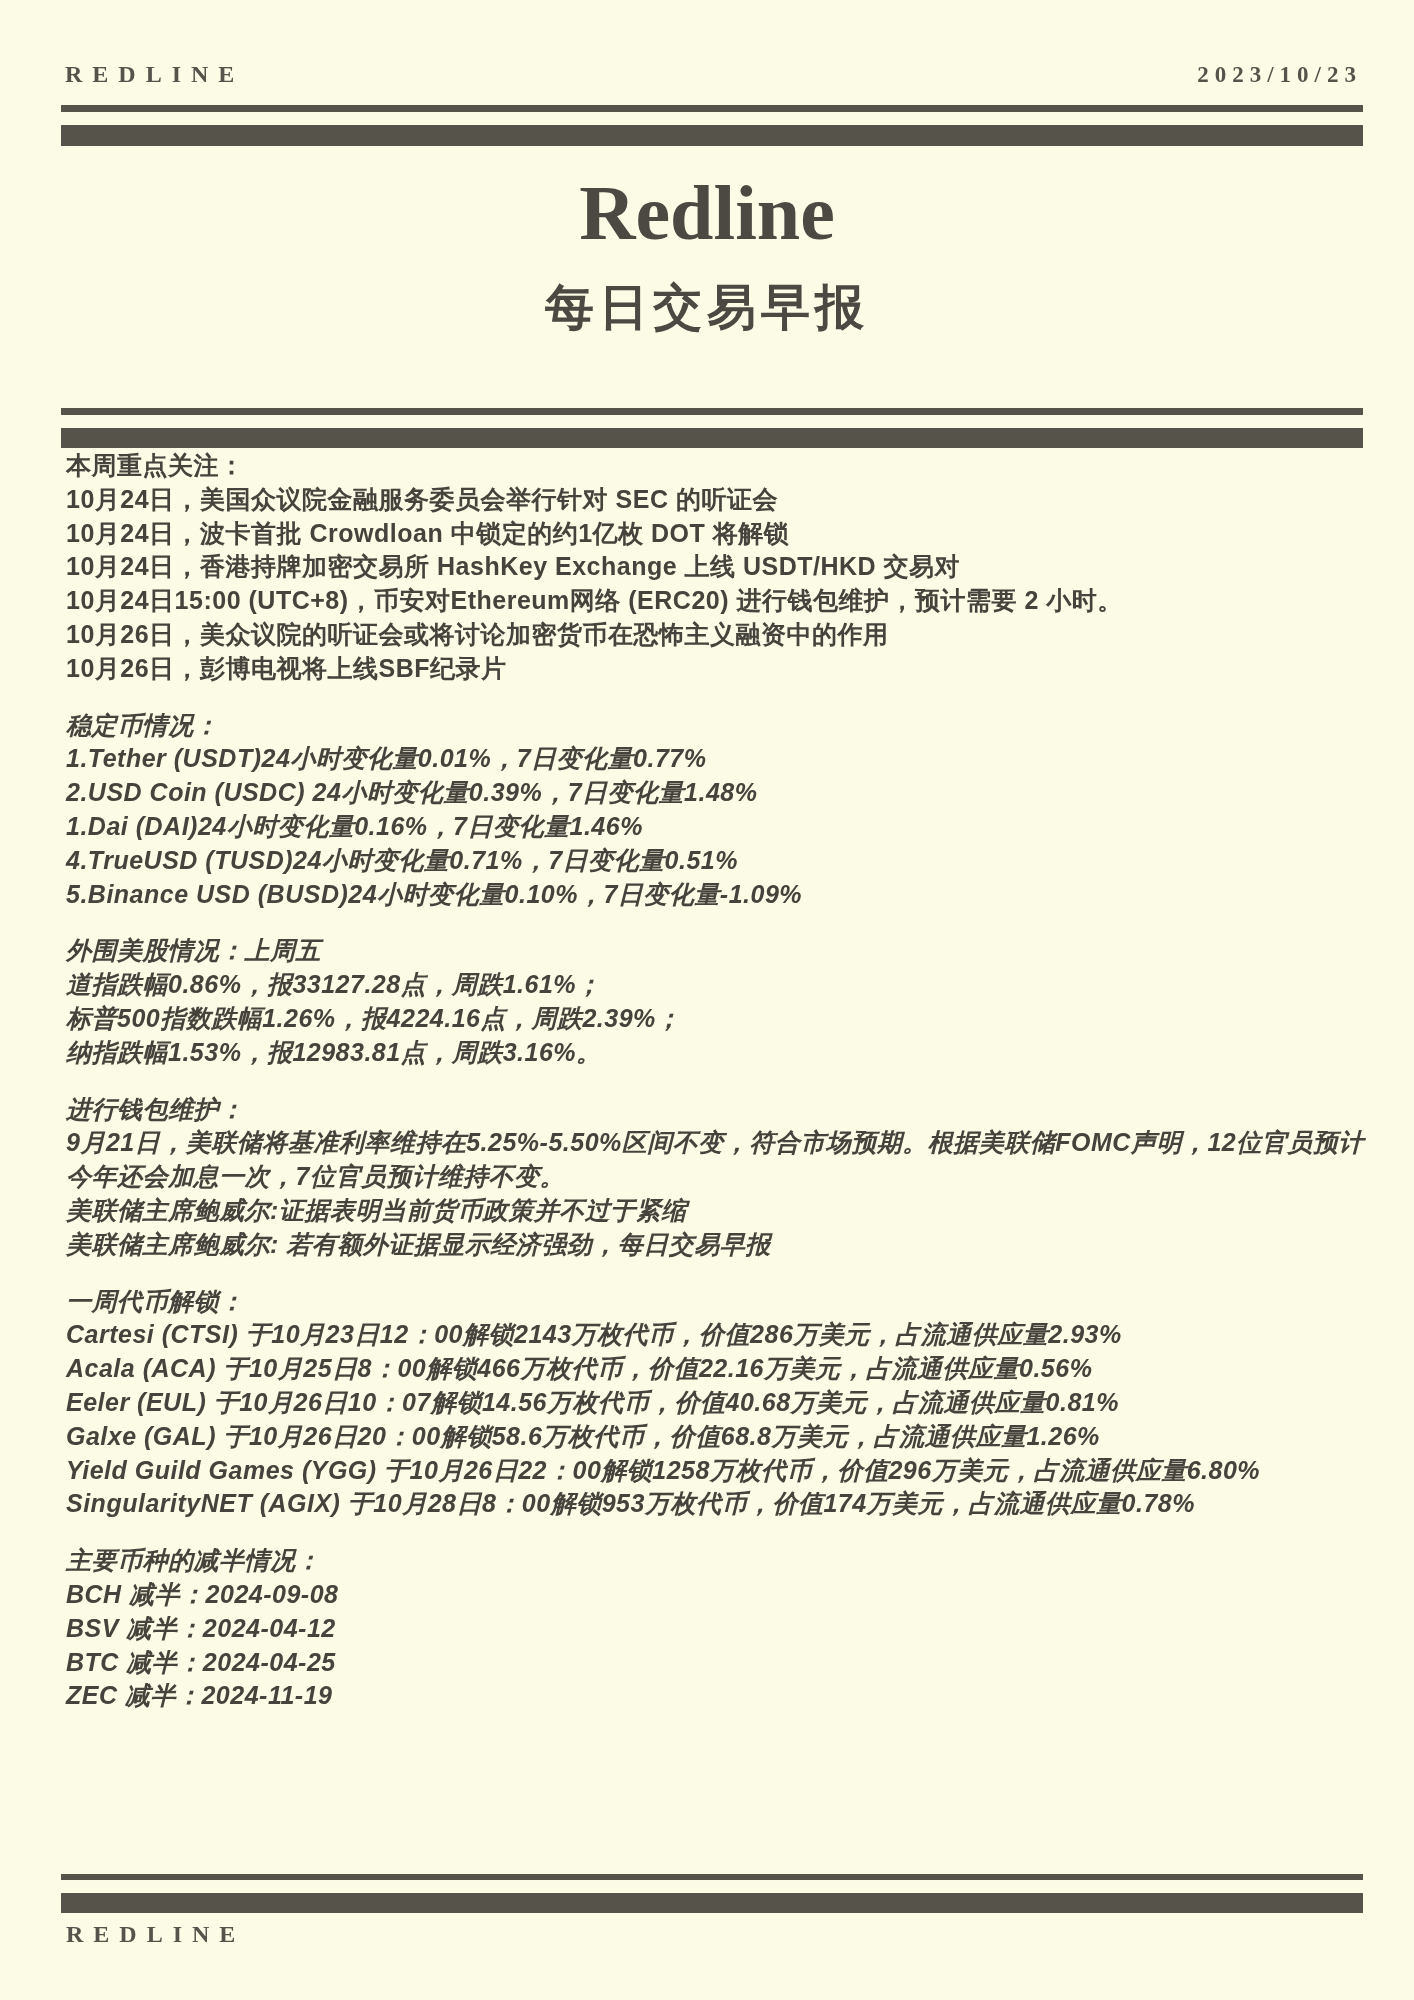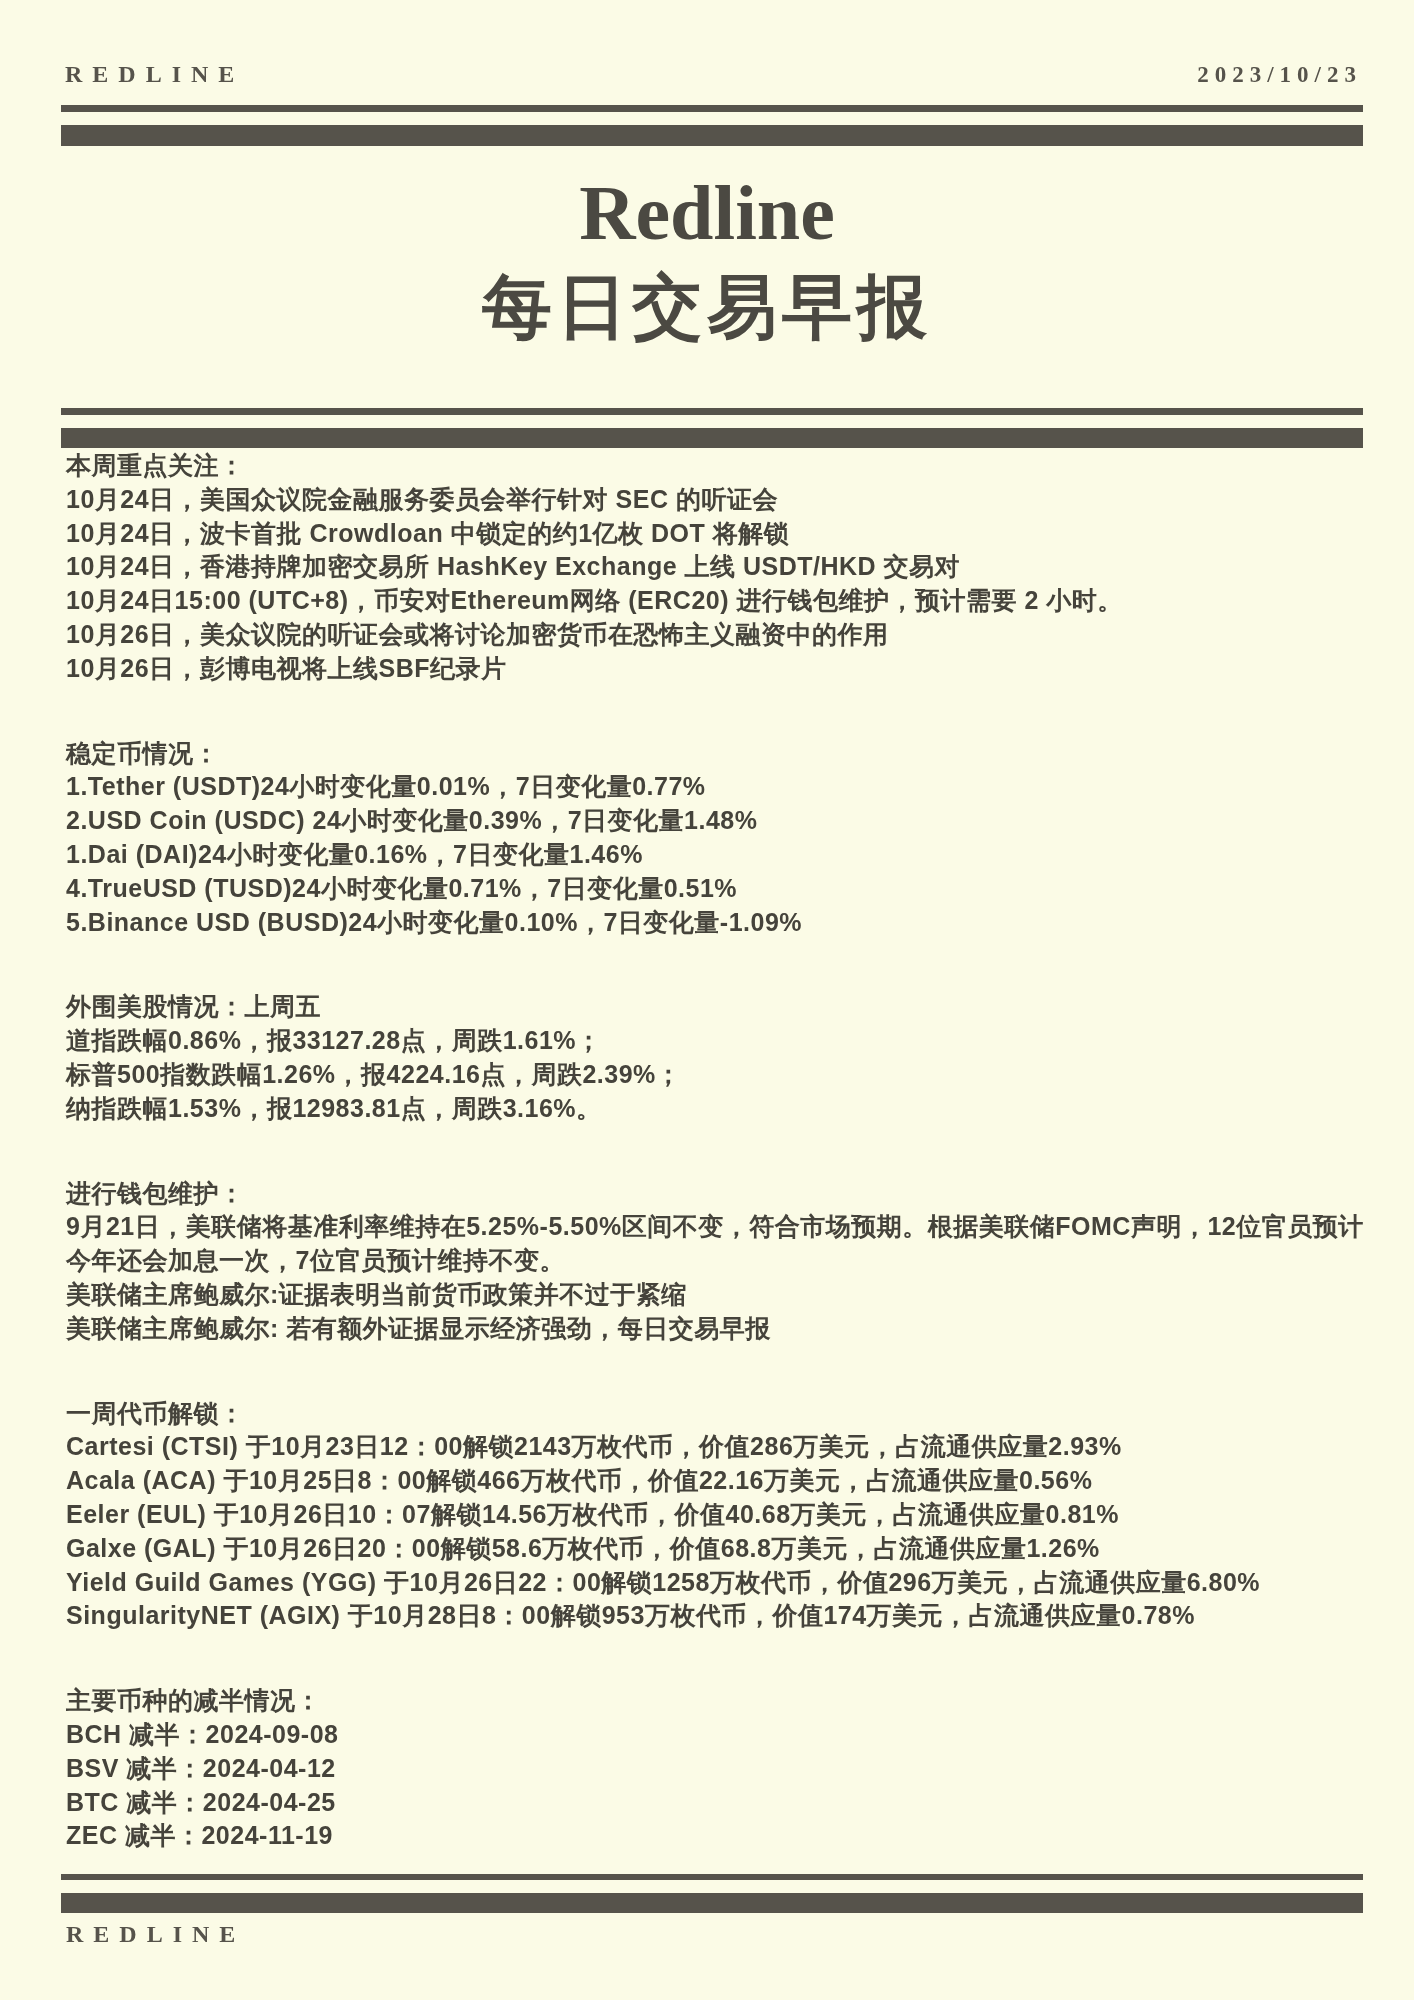--- a/index.html
+++ b/index.html
@@ -59,36 +59,36 @@
     color: #4B4942;
   }
   .title-en {
     font-family: "Liberation Serif", "DejaVu Serif", serif;
     font-weight: 700;
     font-size: 78px;
     line-height: 100px;
   }
   .title-zh {
     font-weight: 900;
-    font-size: 70px;
+    font-size: 49px;
     line-height: 88px;
     letter-spacing: 5px;
   }
   .body-text {
     position: absolute;
     left: 66px;
     top: 449px;
     width: 1300px;
     font-size: 25px;
     line-height: 33.8px;
     font-weight: 600;
     letter-spacing: 0.5px;
     color: var(--ink, #45433B);
   }
-  .section + .section { margin-top: 51px; }
+  .section + .section { margin-top: 23px; font-style: italic; }
   .line { min-height: 33.8px; }
   .footer-brand {
     top: 1919px;
     left: 66px;
   }
 </style>
 </head>
 <body>
 
 <div class="page">

